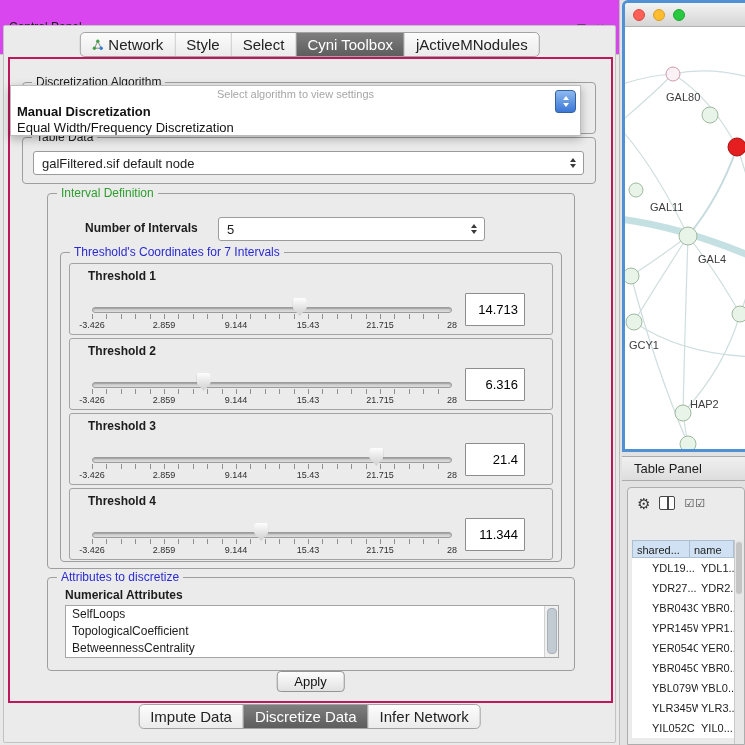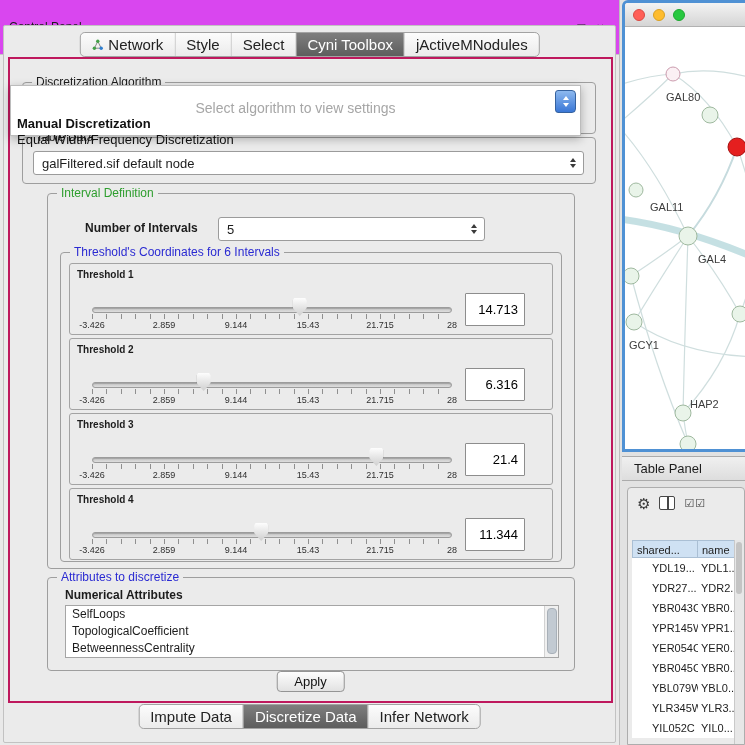--- a/index.html
+++ b/index.html
@@ -27,37 +27,37 @@
 
   
   .group{position:absolute;border:1px solid #9e9e9e;border-radius:4px;}
   .group-title{position:absolute;top:-8px;left:9px;background:#ebebeb;padding:0 4px;font-size:12px;line-height:14px;white-space:nowrap;}
   .t-green{color:#2e9e2e;}
   .t-blue{color:#2a2ad2;}
   .bold-label{font-weight:bold;font-size:12px;position:absolute;white-space:nowrap;}
 
   
   .popup{position:absolute;left:0;top:26px;width:569px;height:49px;background:#fff;border:1px solid #bcbcbc;box-shadow:0 3px 9px rgba(0,0,0,.28);z-index:40;}
-  .pp-placeholder{text-align:center;color:#a6a6a6;font-size:14px;padding-top:14px;height:15px;}
+  .pp-placeholder{text-align:center;color:#a6a6a6;font-size:11px;padding-top:2px;height:15px;}
   .pp-option{font-size:13px;padding:1px 0 0 6px;height:15px;color:#111;}
   .pp-option.bold{font-weight:bold;}
   .stepper-frag{position:absolute;left:545px;top:31px;width:21px;height:23px;border-radius:3px 4px 4px 3px;background:linear-gradient(#8db9ef,#3a77d6);border:1px solid #35629f;z-index:45;display:flex;flex-direction:column;align-items:center;justify-content:center;gap:3px;box-sizing:border-box;}
   .sfu{width:0;height:0;border:3px solid transparent;border-bottom:4px solid #fff;border-top:none;}
   .sfd{width:0;height:0;border:3px solid transparent;border-top:4px solid #fff;border-bottom:none;}
 
   
   .combo{position:absolute;background:#fff;border:1px solid #9b9b9b;border-radius:3px;display:flex;align-items:center;box-sizing:border-box;}
   .combo-text{flex:1;padding:0 8px;font-size:13px;white-space:nowrap;overflow:hidden;}
   .combo-arrows{width:15px;display:flex;flex-direction:column;align-items:center;gap:2px;padding-right:3px;}
   .aru{width:0;height:0;border:3.5px solid transparent;border-bottom:4.5px solid #3a3a3a;border-top:none;}
   .ard{width:0;height:0;border:3.5px solid transparent;border-top:4.5px solid #3a3a3a;border-bottom:none;}
 
   
   .tbox{position:absolute;left:8px;width:482px;height:70px;border:1px solid #a3a3a3;border-radius:3px;background:#ebebeb;}
-  .tlabel{position:absolute;left:7px;top:5px;font-weight:bold;font-size:10px;}
+  .tlabel{position:absolute;left:18px;top:5px;font-weight:bold;font-size:12px;}
   .slider{position:absolute;left:22px;top:34px;width:360px;height:20px;}
   .track{position:absolute;left:0;right:0;top:9px;height:4px;background:linear-gradient(#c3c3c3,#dedede);border:1px solid #9c9c9c;border-radius:3px;box-shadow:inset 0 1px 1px rgba(0,0,0,.18);}
   .ticks{position:absolute;left:0;right:0;top:16px;height:5px;background:repeating-linear-gradient(to right,#8f8f8f 0 1px,transparent 1px 4%);}
   .thumb{position:absolute;top:0;width:14px;height:18px;background:linear-gradient(#fdfdfd,#cfcfcf);clip-path:polygon(10% 0,90% 0,100% 14%,100% 56%,50% 100%,0 56%,0 14%);filter:drop-shadow(0 1px 1px rgba(0,0,0,.4));transform:translateX(-50%);}
   .scale{position:absolute;left:22px;top:56px;width:360px;height:11px;font-size:9px;color:#2e2e2e;}
   .scale span{position:absolute;transform:translateX(-50%);white-space:nowrap;}
   .s0{left:0%;transform:translateX(-12%);}.s1{left:20%;}.s2{left:40%;}.s3{left:60%;}.s4{left:80%;}.s5{left:100%;transform:translateX(-78%);}
   .tvalue{position:absolute;right:27px;top:29px;width:60px;height:33px;border:1px solid #8d8d8d;background:#fff;font-family:"Liberation Sans",sans-serif;font-size:13px;text-align:right;padding:0 6px;box-sizing:border-box;border-radius:1px;}
 
   
@@ -87,21 +87,21 @@
   
   .table-panel-header{position:absolute;left:622px;top:456px;width:123px;height:25px;background:linear-gradient(#f0f0f0,#dddddd);border-top:1px solid #ababab;border-bottom:1px solid #ababab;display:flex;align-items:center;padding-left:12px;font-size:13px;box-sizing:border-box;}
   .table-window{position:absolute;left:627px;top:487px;width:118px;height:258px;background:#ebebeb;border:1px solid #adadad;border-radius:4px 4px 0 0;overflow:hidden;box-sizing:border-box;}
   .tw-toolbar{height:30px;display:flex;align-items:center;gap:9px;padding-left:9px;}
   .gear{font-size:15px;color:#3a3a3a;line-height:1;}
   .cols-icon{width:14px;height:12px;border:1.5px solid #474747;border-radius:2px;background:#fff;position:relative;}
   .cols-icon::before{content:"";position:absolute;left:50%;top:0;bottom:0;width:1.5px;background:#474747;}
   .checks{font-size:11px;color:#3a3a3a;letter-spacing:1px;}
   .thead{position:absolute;left:4px;top:52px;display:flex;}
   .th{height:18px;line-height:18px;font-size:11px;padding-left:4px;background:#cfe1f3;border:1px solid #aabfd4;box-sizing:border-box;color:#222;overflow:hidden;white-space:nowrap;}
-  .th1{width:66px;}
+  .th1{width:58px;}
   .th2{width:44px;border-left:none;}
   .tbody{position:absolute;left:4px;top:70px;width:110px;background:#fff;}
   .trow{display:flex;height:20px;line-height:20px;}
   .tc1{width:66px;font-size:11px;padding-left:20px;white-space:nowrap;overflow:hidden;box-sizing:border-box;}
   .tc2{width:44px;font-size:11px;padding-left:3px;white-space:nowrap;overflow:hidden;box-sizing:border-box;}
   .tw-scroll{position:absolute;right:0;top:52px;bottom:0;width:9px;background:#e7e7e7;border-left:1px solid #c9c9c9;}
   .tw-thumb{position:absolute;left:1px;top:2px;width:6px;height:52px;background:#c4c4c4;border-radius:3px;}
 </style>
 </head>
 <body>
@@ -177,21 +177,21 @@
           <span class="bold-label" style="left:17px;top:27px;padding-left:20px;">Number of Intervals</span>
           <div class="combo" style="left:170px;top:23px;width:267px;height:24px;">
             <span class="combo-text">5</span>
             <span class="combo-arrows">
                 <i class="aru"></i>
                 <i class="ard"></i>
               </span>
           </div>
 
           <div class="group" style="left:12px;top:58px;width:500px;height:308px;">
-            <span class="group-title t-blue">Threshold's Coordinates for 6 Intervals</span>
+            <span class="group-title t-blue">Threshold's Coordinates for 7 Intervals</span>
 
             <div class="tbox" style="top:10px;">
               <div class="tlabel">Threshold 1</div>
               <div class="slider">
                 <div class="track"></div>
                 <div class="ticks"></div>
                 <div class="thumb" style="left: 57.7%;"></div>
               </div>
               <div class="scale">
                 <span class="s0">-3.426</span>

